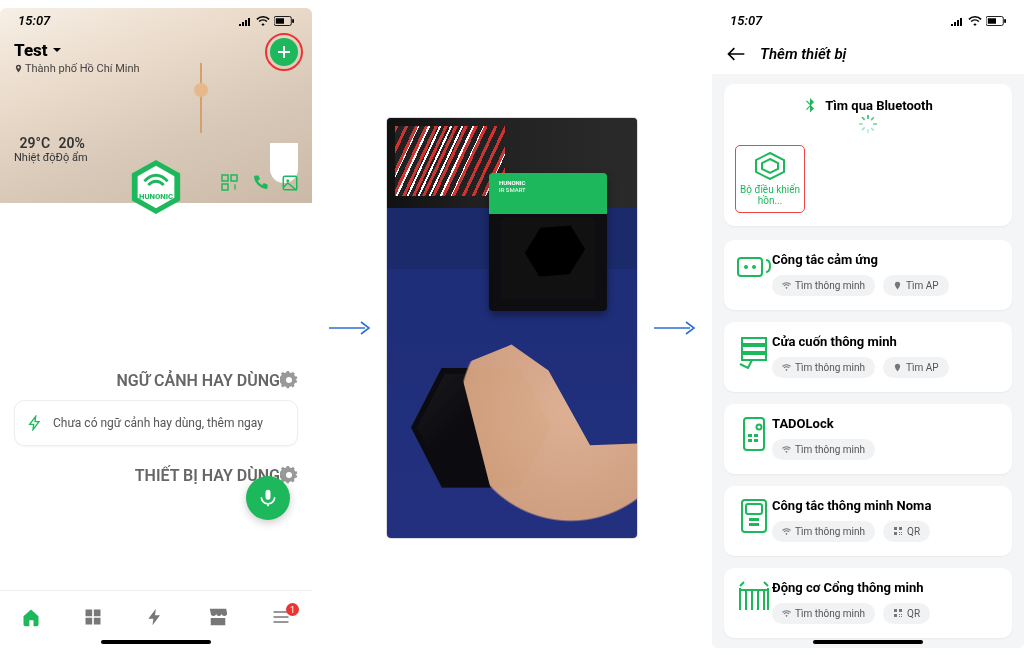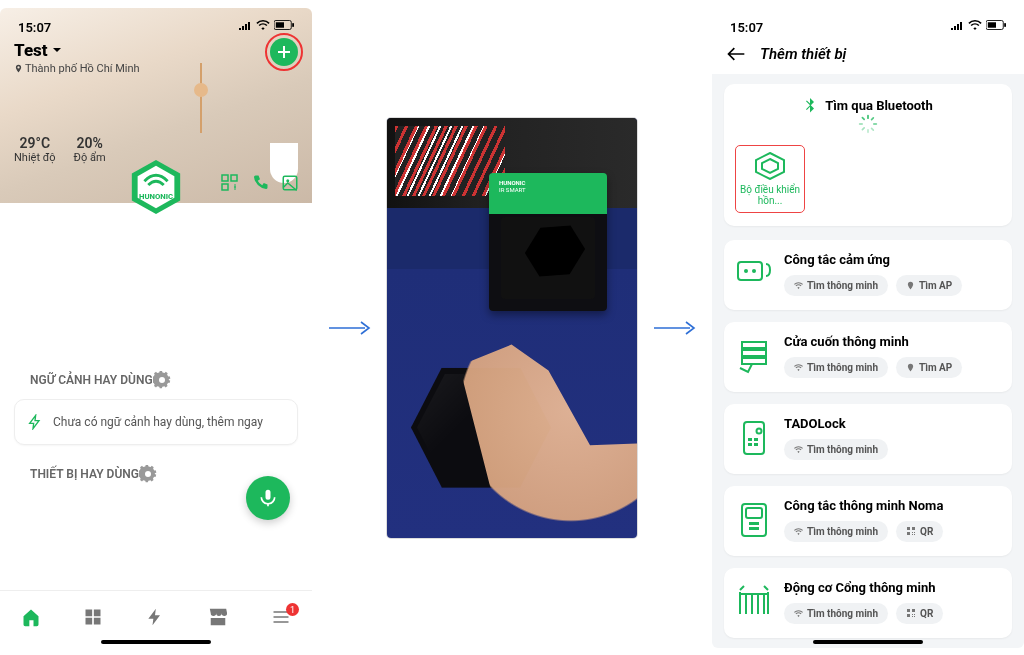--- a/index.html
+++ b/index.html
@@ -22,28 +22,29 @@
     position: relative;
     overflow: hidden;
     display: flex;
     flex-direction: column;
   }
 
   
   .status-bar {
     height: 26px;
     display: flex;
-    align-items: flex-start;
+    align-items: center;
     justify-content: space-between;
-    padding: 12px 18px;
+    padding: 0 18px;
     font-size: 13px;
     font-weight: 600;
     background: transparent;
     z-index: 5;
     position: relative;
+    font-style: italic;
   }
   .status-bar .right { display:flex; align-items:center; gap:4px; font-size:12px;}
 
   
   .screen1 .hero {
     position: absolute;
     top: 0; left:0; right:0;
     height: 195px;
     background: linear-gradient(160deg,#f7efe6 0%,#e9d9c8 35%,#d9cab9 60%,#cbb9a7 100%);
     overflow: hidden;
@@ -72,42 +73,42 @@
   .add-btn{
     position:absolute; right:14px; top:4px;
     width:28px; height:28px; border-radius:50%;
     background:#1db85c; display:flex; align-items:center; justify-content:center;
     color:#fff; font-size:20px; font-weight:700;
     outline:2px solid #e33; outline-offset:3px;
   }
 
   .weather-row{
     position:relative; z-index:3;
-    display:flex; padding:60px 14px 0; gap:18px; font-size:11px; color:#333;
+    display:flex; padding:60px 14px 0; font-size:11px; color:#333;
   }
   .weather-col{ text-align:center;}
   .weather-col .v{ font-size:14px; font-weight:600;}
 
   .logo-hex{
     position:absolute; left:127px; top:150px; z-index:4;
     width:58px; height:58px;
   }
   .logo-hex svg{width:100%;height:100%;}
   .hero-icons{
     position:absolute; right:12px; top:165px; z-index:4;
     display:flex; gap:10px; color:#1db85c; font-size:15px;
   }
   .hero-icon-box{width:20px;height:20px;display:flex;align-items:center;justify-content:center;}
 
   .screen1 .body{
     position:relative; margin-top:195px; padding:12px 14px 0; flex:1;
     background:#fff;
   }
-  .sec-row{ display:flex; align-items:center; justify-content:flex-start;
-    font-size:12px; color:#666; font-weight:600; margin-bottom:10px;margin-left:16px;}
+  .sec-row{ display:flex; align-items:center; justify-content:flex-end;
+    font-size:16px; color:#666; font-weight:600; margin-bottom:10px;}
   .scene-card{
     background:#fff; border:1px solid #eee; border-radius:10px;
     padding:14px 12px; display:flex; align-items:center; gap:10px;
     box-shadow:0 1px 2px rgba(0,0,0,.04); font-size:12px; color:#555; margin-bottom:20px;
   }
   .scene-card svg{color:#1db85c;}
 
   .mic-btn{
     position:absolute; right:22px; bottom:70px;
     width:44px;height:44px;border-radius:50%;
@@ -183,26 +184,26 @@
   .bt-head{display:flex;align-items:center;justify-content:space-between;font-size:13px;font-weight:700;flex-direction:column;}
   .bt-head .left{display:flex;align-items:center;gap:8px;}
   .spinner{width:20px;height:20px;}
   .bt-item{
     margin-top:14px; width:64px; text-align:center; font-size:10px; color:#1db85c;
     outline:1.5px solid #e44; outline-offset:2px; border-radius:2px; padding:4px 2px;
   }
   .bt-item .hex{width:32px;height:28px;margin:0 auto 4px;}
   .dev-card{
     background:#fff; border-radius:10px; padding:12px 12px 14px; margin-bottom:12px;
-    box-shadow:0 1px 2px rgba(0,0,0,.05); display:flex; gap:12px; align-items:center;
+    box-shadow:0 1px 2px rgba(0,0,0,.05); display:flex; align-items:flex-start;
   }
   .dev-icon{width:36px;height:36px;flex-shrink:0;}
   .dev-body{flex:1;}
   .dev-title{font-size:13px;font-weight:700;margin-bottom:8px;}
-  .chips{display:flex;gap:8px;font-weight:bold;}
+  .chips{display:flex;gap:8px;}
   .chip{
     background:#f0f2f4; color:#555; font-size:10px; padding:5px 10px; border-radius:12px;
     display:flex;align-items:center;gap:4px;
   }
 
   
   .arrow{ display:flex; align-items:center; justify-content:center; }
   .arrow svg{color:#2e6fd6;}
 
 </style>

